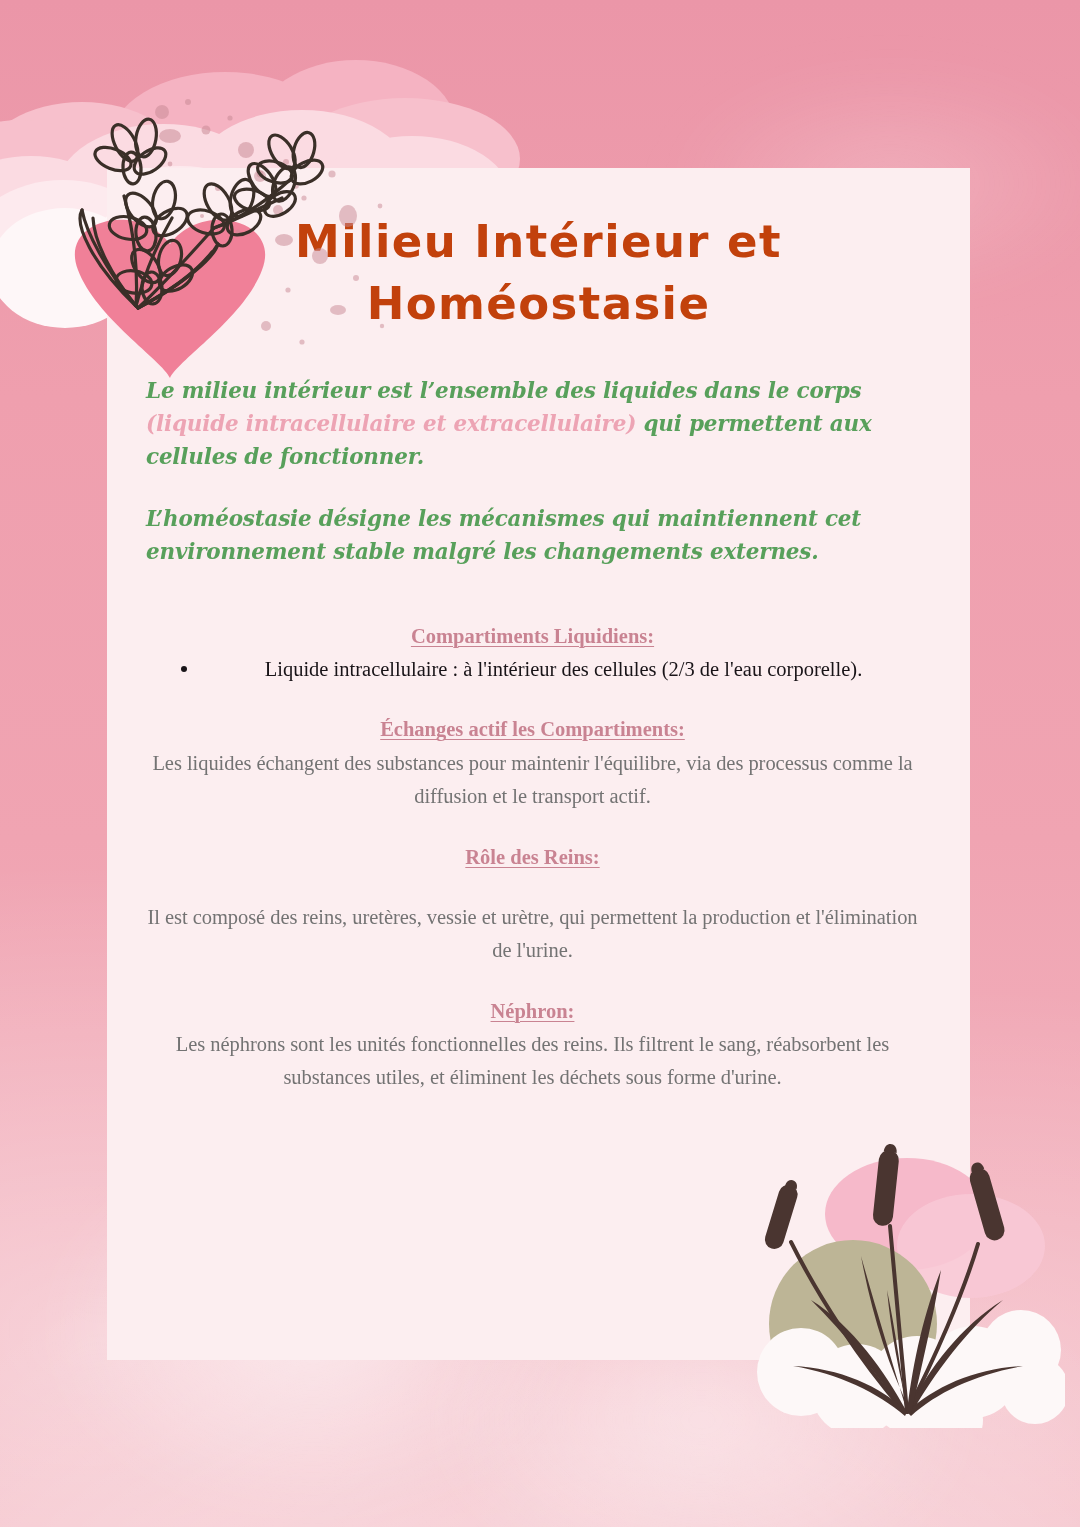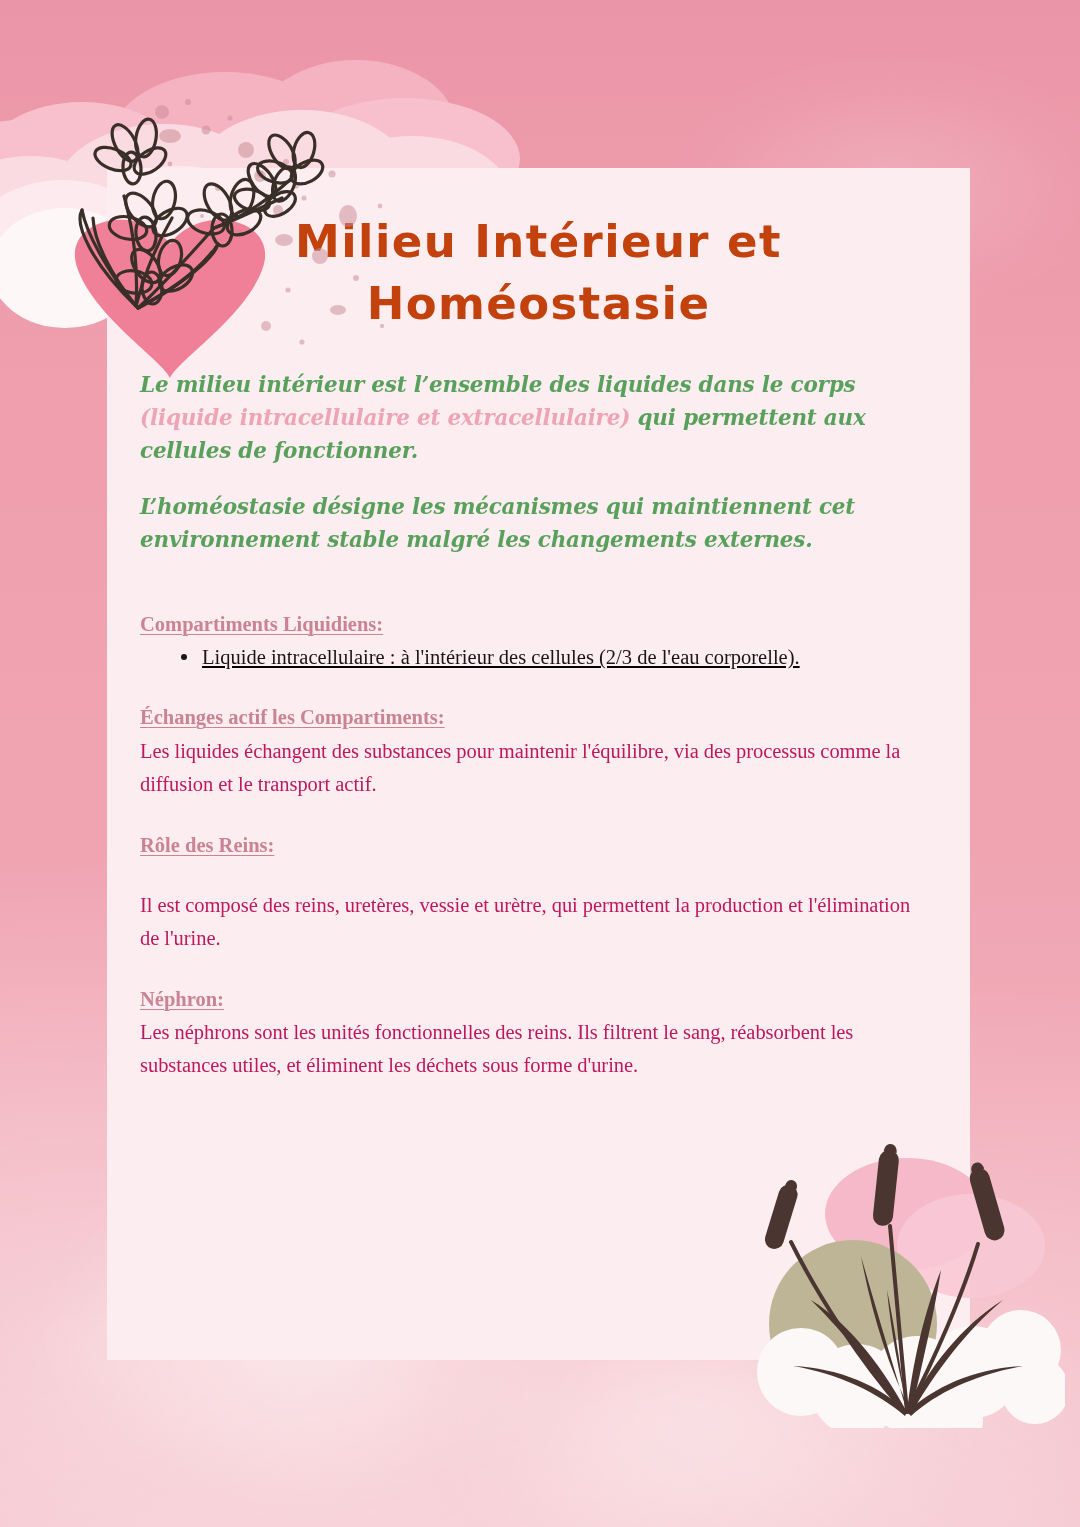--- a/index.html
+++ b/index.html
@@ -99,67 +99,67 @@
     text-align: center;
     color: #c2410c;
     font-family: "DejaVu Sans", sans-serif;
     font-size: 45px;
     font-weight: 700;
     line-height: 1.38;
     letter-spacing: 1.4px;
   }
 
   .intro {
-    margin: 0;
+    margin: 6px;
     padding: 34px 60px 0 33px;
     color: #58a05b;
     font-family: "DejaVu Serif", serif;
     font-style: italic;
     font-weight: 700;
     font-size: 21.5px;
     line-height: 1.52;
     letter-spacing: -0.2px;
   }
   .intro + .intro { padding-top: 24px; }
   .hl-pink { color: #eda4b4; }
 
   .body-block {
     padding: 0 45px 0 33px;
+    text-align: center;
   }
 
   .sec { margin-top: 26px; }
   .sec:first-child { margin-top: 0; }
 
   .sec-head {
     margin: 0 0 3px 0;
     color: #c98392;
     font-family: "Liberation Serif", serif;
     font-weight: 700;
     font-size: 20.5px;
     line-height: 1.35;
     text-decoration: underline;
     text-underline-offset: 3px;
     text-decoration-thickness: 1.4px;
   }
   .sec-head.no-underline { text-decoration: none; }
 
   .sec-body {
     margin: 0;
-    color: #be185d;
+    color: #737373;
     font-family: "Liberation Serif", serif;
     font-size: 20.5px;
     line-height: 1.62;
     letter-spacing: -0.05px;
   }
 
   ul.bullets {
     margin: 2px 0 0 0;
     padding-left: 41px;
     list-style: none;
-    text-decoration: underline;
   }
   ul.bullets li {
     position: relative;
     color: #191418;
     font-family: "Liberation Serif", serif;
     font-size: 20.5px;
     line-height: 1.62;
     padding-left: 21px;
     margin-bottom: 1px;
   }

